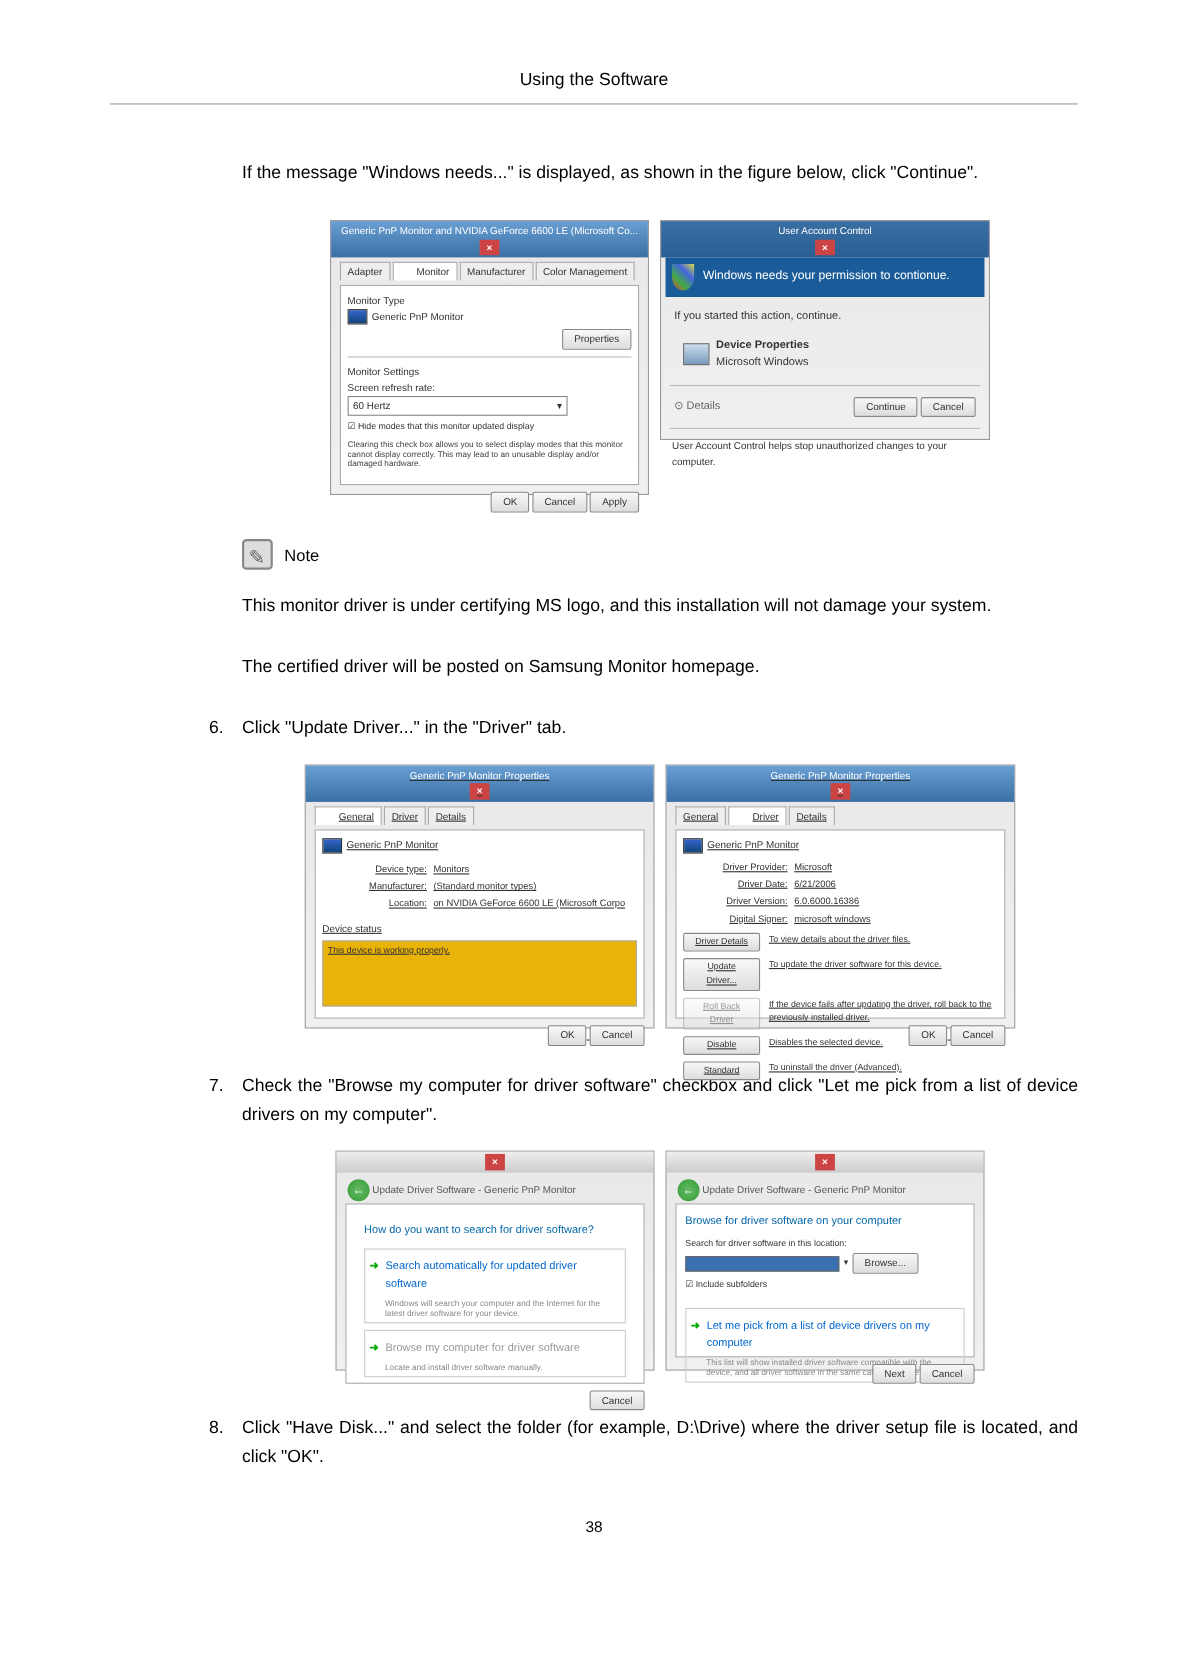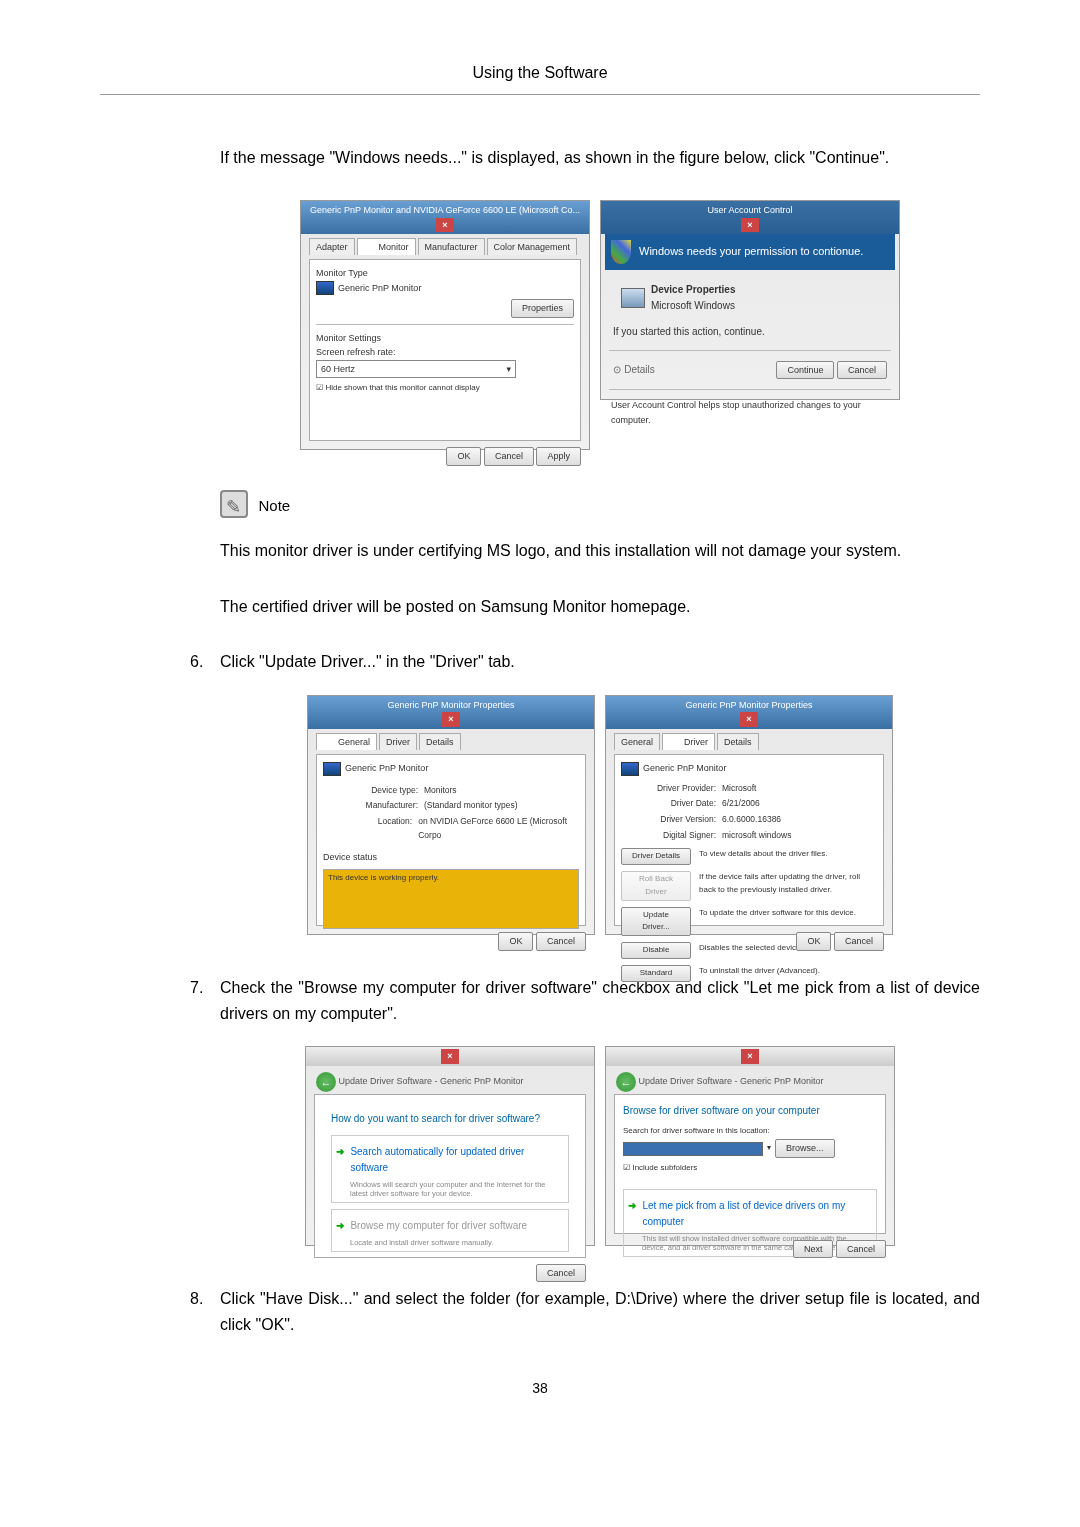--- a/index.html
+++ b/index.html
@@ -180,22 +180,23 @@
     }
     .numbered-item .num {
       width: 30px;
       flex-shrink: 0;
     }
     .numbered-item .content {
       flex: 1;
       text-align: justify;
     }
     .fig3, .fig4 {
-      width: 288px;
+      width: 318px;
       height: 240px;
+      text-decoration: underline;
     }
     .fig5, .fig6 {
       width: 290px;
       height: 200px;
     }
     .dropdown {
       background: #fff;
       border: 1px solid #888;
       padding: 1px 4px;
       font-size: 9px;
@@ -322,46 +323,47 @@
       <div>Monitor Type</div>
       <div><span class="monitor-icon"></span><span>Generic PnP Monitor</span></div>
       <div style="text-align:right;margin:4px 0"><span class="btn">Properties</span></div>
       <hr class="section-sep">
       <div>Monitor Settings</div>
       <div>Screen refresh rate:</div>
       <div class="dropdown">
           <span>60 Hertz</span>
           <span>▾</span>
         </div>
-      <div class="checkbox-line">☑ <span>Hide shown that this monitor cannot display</span></div>
+      <div class="checkbox-line">☑ <span>Hide modes that this monitor updated display</span></div>
+      <div class="desc-text">Clearing this check box allows you to select display modes that this monitor cannot display correctly. This may lead to an unusable display and/or damaged hardware.</div>
     </div>
     <div class="btn-row">
       <span class="btn">OK</span>
       <span class="btn">Cancel</span>
       <span class="btn">Apply</span>
     </div>
   </div>
 
   <div class="figure-box fig2">
     <div class="title-bar title-bar-uac">
       <span>User Account Control</span>
       <span class="close-x">×</span>
     </div>
     <div class="uac-blue-band">
       <span class="shield-icon"></span>
       <span>Windows needs your permission to contionue.</span>
     </div>
+    <div style="padding:4px;font-size:10px">If you started this action, continue.</div>
     <div style="display:flex;align-items:center;padding:6px 12px">
       <span class="small-prop-icon"></span>
       <div>
         <div style="font-size:10px;font-weight:bold">Device Properties</div>
         <div style="font-size:10px">Microsoft Windows</div>
       </div>
     </div>
-    <div style="padding:4px;font-size:10px">If you started this action, continue.</div>
     <hr class="section-sep">
     <div style="display:flex;justify-content:space-between;align-items:center;padding:4px">
       <span style="font-size:10px;color:#666">⊙ <span>Details</span></span>
       <span>
         <span class="btn">Continue</span>
         <span class="btn">Cancel</span>
       </span>
     </div>
     <hr class="section-sep">
     <div style="font-size:9px;padding:2px">User Account Control helps stop unauthorized changes to your computer.</div>
@@ -445,26 +447,26 @@
         <div class="driver-row">
             <span class="driver-label">Digital Signer:</span>
             <span>microsoft windows</span>
           </div>
       </div>
       <div class="action-row">
           <span class="btn">Driver Details</span>
           <span class="desc">To view details about the driver files.</span>
         </div>
       <div class="action-row">
+          <span class="btn">Update Driver...</span>
+          <span class="desc">To update the driver software for this device.</span>
+        </div>
+      <div class="action-row">
           <span class="btn" style="opacity:0.5">Roll Back Driver</span>
           <span class="desc">If the device fails after updating the driver, roll back to the previously installed driver.</span>
-        </div>
-      <div class="action-row">
-          <span class="btn">Update Driver...</span>
-          <span class="desc">To update the driver software for this device.</span>
         </div>
       <div class="action-row">
           <span class="btn">Disable</span>
           <span class="desc">Disables the selected device.</span>
         </div>
       <div class="action-row">
           <span class="btn">Standard</span>
           <span class="desc">To uninstall the driver (Advanced).</span>
         </div>
     </div>

